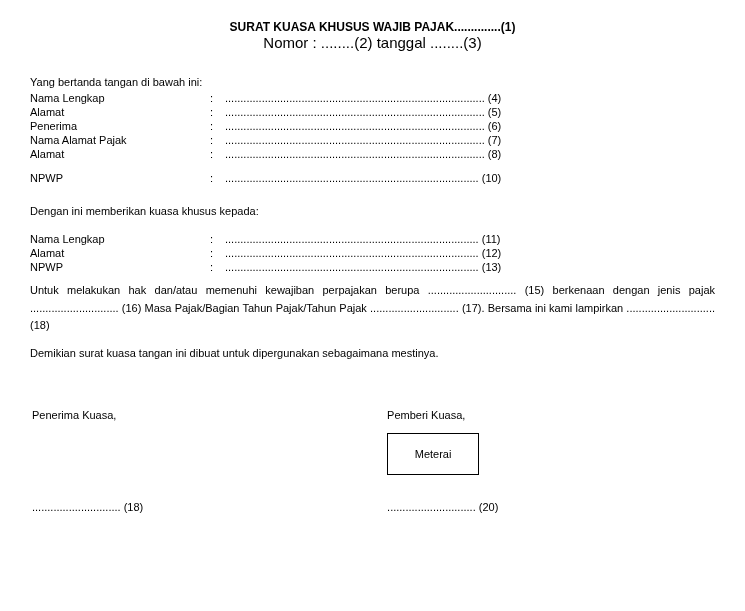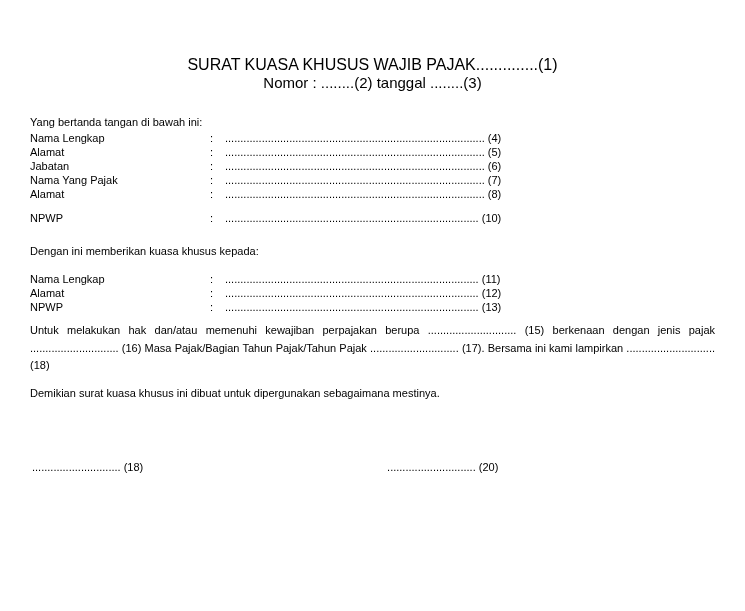--- a/index.html
+++ b/index.html
@@ -9,23 +9,22 @@
       padding: 20px 30px;
       width: 685px;
       margin: 0;
       background: #fff;
     }
     .title-block {
       text-align: center;
       margin-bottom: 25px;
     }
     .title {
-      font-weight: normal;
-      font-size: 16px;
-      margin-top: 36px;
+      font-weight: bold;
+      font-size: 12px;
     }
     .subtitle {
       font-size: 15px;
     }
     .intro {
       margin-bottom: 3px;
     }
     table.fields {
       border-collapse: collapse;
       width: 100%;
@@ -122,26 +121,26 @@
         <td class="label-col">Nama Lengkap</td>
         <td class="colon-col">:</td>
         <td class="value-col">..................................................................................... (4)</td>
       </tr>
       <tr>
         <td class="label-col">Alamat</td>
         <td class="colon-col">:</td>
         <td class="value-col">..................................................................................... (5)</td>
       </tr>
       <tr>
-        <td class="label-col">Jabatan</td>
+        <td class="label-col">Penerima</td>
         <td class="colon-col">:</td>
         <td class="value-col">..................................................................................... (6)</td>
       </tr>
       <tr>
-        <td class="label-col">Nama Yang Pajak</td>
+        <td class="label-col">Nama Alamat Pajak</td>
         <td class="colon-col">:</td>
         <td class="value-col">..................................................................................... (7)</td>
       </tr>
       <tr>
         <td class="label-col">Alamat</td>
         <td class="colon-col">:</td>
         <td class="value-col">..................................................................................... (8)</td>
       </tr>
     </tbody>
   <tbody>
@@ -173,24 +172,33 @@
       <tr>
         <td class="label-col">NPWP</td>
         <td class="colon-col">:</td>
         <td class="value-col">................................................................................... (13)</td>
       </tr>
     </tbody>
 </table>
 
 <div class="para">Untuk melakukan hak dan/atau memenuhi kewajiban perpajakan berupa ............................. (15) berkenaan dengan jenis pajak ............................. (16) Masa Pajak/Bagian Tahun Pajak/Tahun Pajak ............................. (17). Bersama ini kami lampirkan ............................. (18)</div>
 
-<div class="para closing">Demikian surat kuasa khusus ini dibuat untuk dipergunakan sebagaimana mestinya.</div>
+<div class="para closing">Demikian surat kuasa tangan ini dibuat untuk dipergunakan sebagaimana mestinya.</div>
 
 <table class="sig-block">
   <tbody>
+      <tr>
+    <td class="sig-left">
+      <div>Penerima Kuasa,</div>
+    </td>
+    <td class="sig-right">
+      <div>Pemberi Kuasa,</div>
+      <div class="meterai-box">Meterai</div>
+    </td>
+  </tr>
   <tr>
     <td class="sig-left">
       <div class="sig-line">............................. (18)</div>
     </td>
     <td class="sig-right">
       <div class="sig-line">............................. (20)</div>
     </td>
   </tr>
 </tbody>
   </table>

